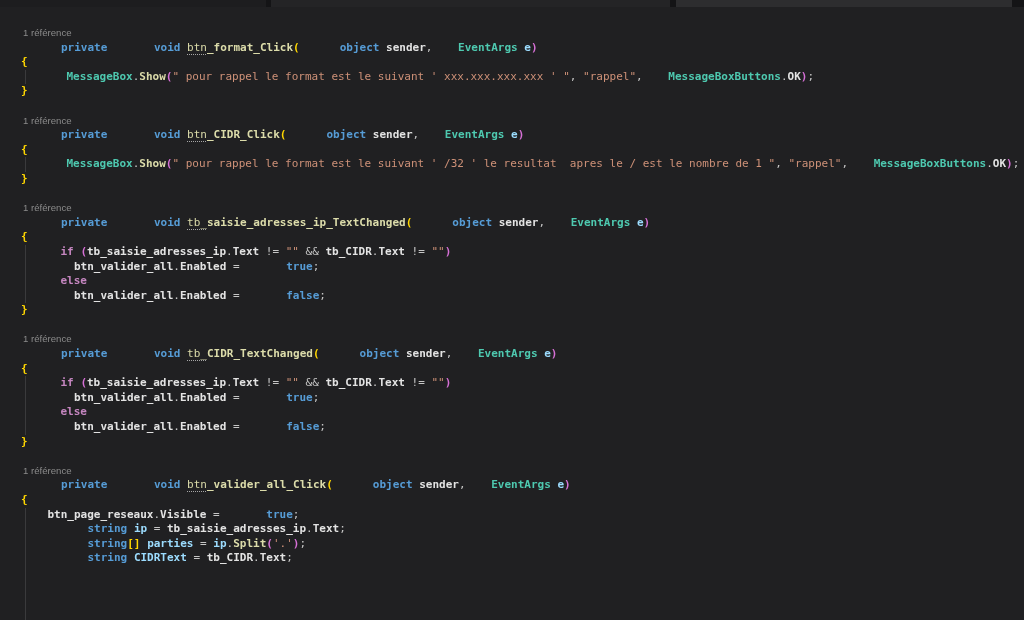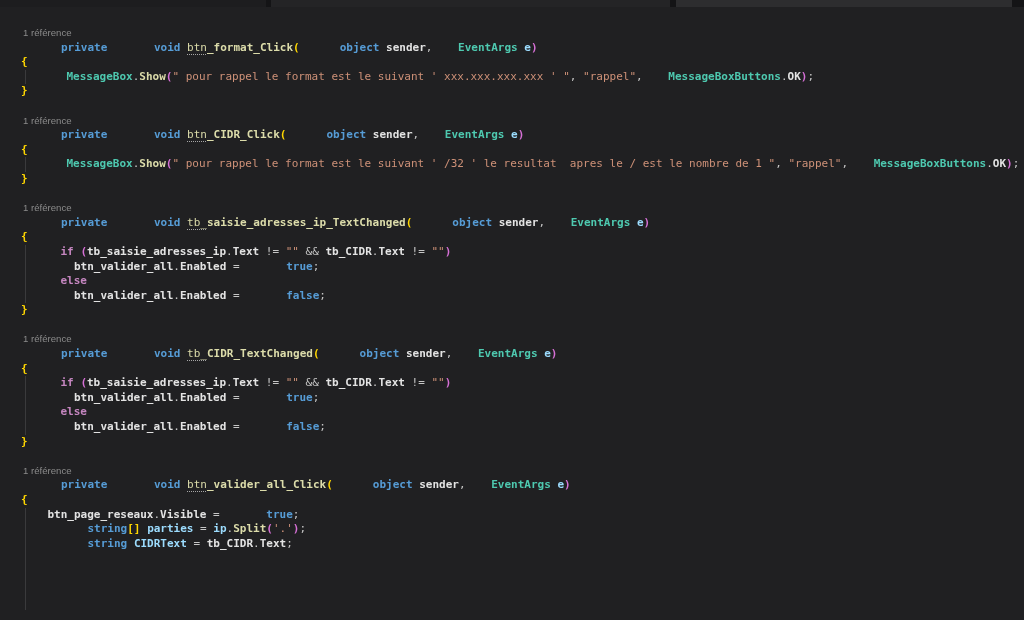--- a/index.html
+++ b/index.html
@@ -82,20 +82,21 @@
       <div class="line"><span class="guide"></span><span class="tk-pu">    </span><span class="tk-ctl">if</span><span class="tk-pu"> </span><span class="tk-b2">(</span><span class="tk-id">tb_saisie_adresses_ip</span><span class="tk-pu">.</span><span class="tk-id">Text</span><span class="tk-pu"> != </span><span class="tk-str">""</span><span class="tk-pu"> &amp;&amp; </span><span class="tk-id">tb_CIDR</span><span class="tk-pu">.</span><span class="tk-id">Text</span><span class="tk-pu"> != </span><span class="tk-str">""</span><span class="tk-b2">)</span></div>
       <div class="line"><span class="guide"></span><span class="tk-pu">        </span><span class="tk-id">btn_valider_all</span><span class="tk-pu">.</span><span class="tk-id">Enabled</span><span class="tk-pu"> = </span><span class="tk-kw">true</span><span class="tk-pu">;</span></div>
       <div class="line"><span class="guide"></span><span class="tk-pu">    </span><span class="tk-ctl">else</span></div>
       <div class="line"><span class="guide"></span><span class="tk-pu">        </span><span class="tk-id">btn_valider_all</span><span class="tk-pu">.</span><span class="tk-id">Enabled</span><span class="tk-pu"> = </span><span class="tk-kw">false</span><span class="tk-pu">;</span></div>
       <div class="line"><span class="tk-b1">}</span></div>
       <div class="line"></div>
       <div class="line"><span class="cl">1 référence</span></div>
       <div class="line"><span class="tk-kw">private</span><span class="tk-pu"> </span><span class="tk-kw">void</span><span class="tk-pu"> </span><span class="tk-fnu">btn</span><span class="tk-fn">_valider_all_Click</span><span class="tk-b1">(</span><span class="tk-kw">object</span><span class="tk-pu"> </span><span class="tk-id">sender</span><span class="tk-pu">, </span><span class="tk-ty">EventArgs</span><span class="tk-pu"> </span><span class="tk-pa">e</span><span class="tk-b2">)</span></div>
       <div class="line"><span class="tk-b1">{</span></div>
       <div class="line"><span class="guide"></span><span class="tk-pu">    </span><span class="tk-id">btn_page_reseaux</span><span class="tk-pu">.</span><span class="tk-id">Visible</span><span class="tk-pu"> = </span><span class="tk-kw">true</span><span class="tk-pu">;</span></div>
+      <div class="line"><span class="guide"></span><span class="tk-pu">    </span><span class="tk-kw">string</span><span class="tk-pu"> </span><span class="tk-loc">ip</span><span class="tk-pu"> = </span><span class="tk-id">tb_saisie_adresses_ip</span><span class="tk-pu">.</span><span class="tk-id">Text</span><span class="tk-pu">;</span></div>
       <div class="line"><span class="guide"></span><span class="tk-pu">    </span><span class="tk-kw">string</span><span class="tk-b1">[]</span><span class="tk-pu"> </span><span class="tk-loc">parties</span><span class="tk-pu"> = </span><span class="tk-loc">ip</span><span class="tk-pu">.</span><span class="tk-fn">Split</span><span class="tk-b2">(</span><span class="tk-str">'.'</span><span class="tk-b2">)</span><span class="tk-pu">;</span></div>
       <div class="line"><span class="guide"></span><span class="tk-pu">    </span><span class="tk-kw">string</span><span class="tk-pu"> </span><span class="tk-loc">CIDRText</span><span class="tk-pu"> = </span><span class="tk-id">tb_CIDR</span><span class="tk-pu">.</span><span class="tk-id">Text</span><span class="tk-pu">;</span></div>
       <div class="line"><span class="guide"></span></div>
       <div class="line"><span class="guide"></span></div>
       <div class="line"><span class="guide"></span></div>
       <div class="line"><span class="guide"></span></div>
     </div>
 </div>
 
 </body></html>

